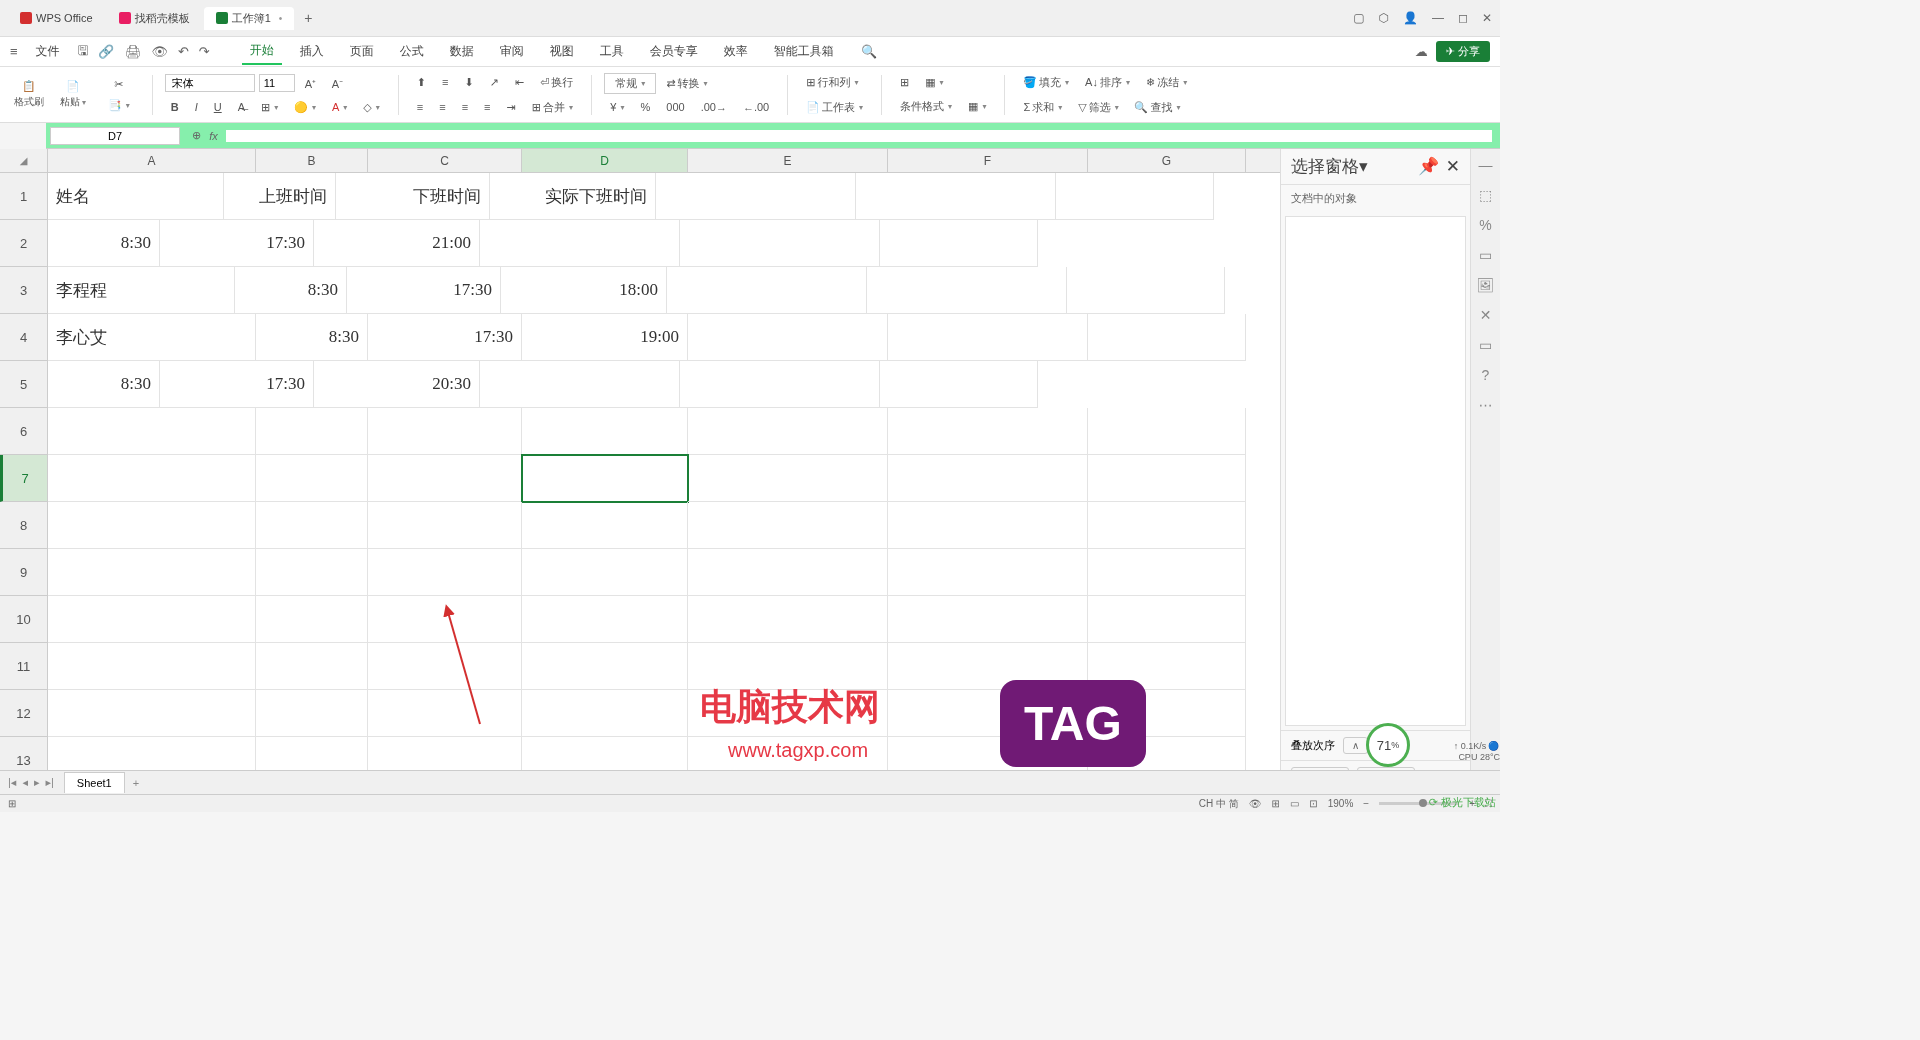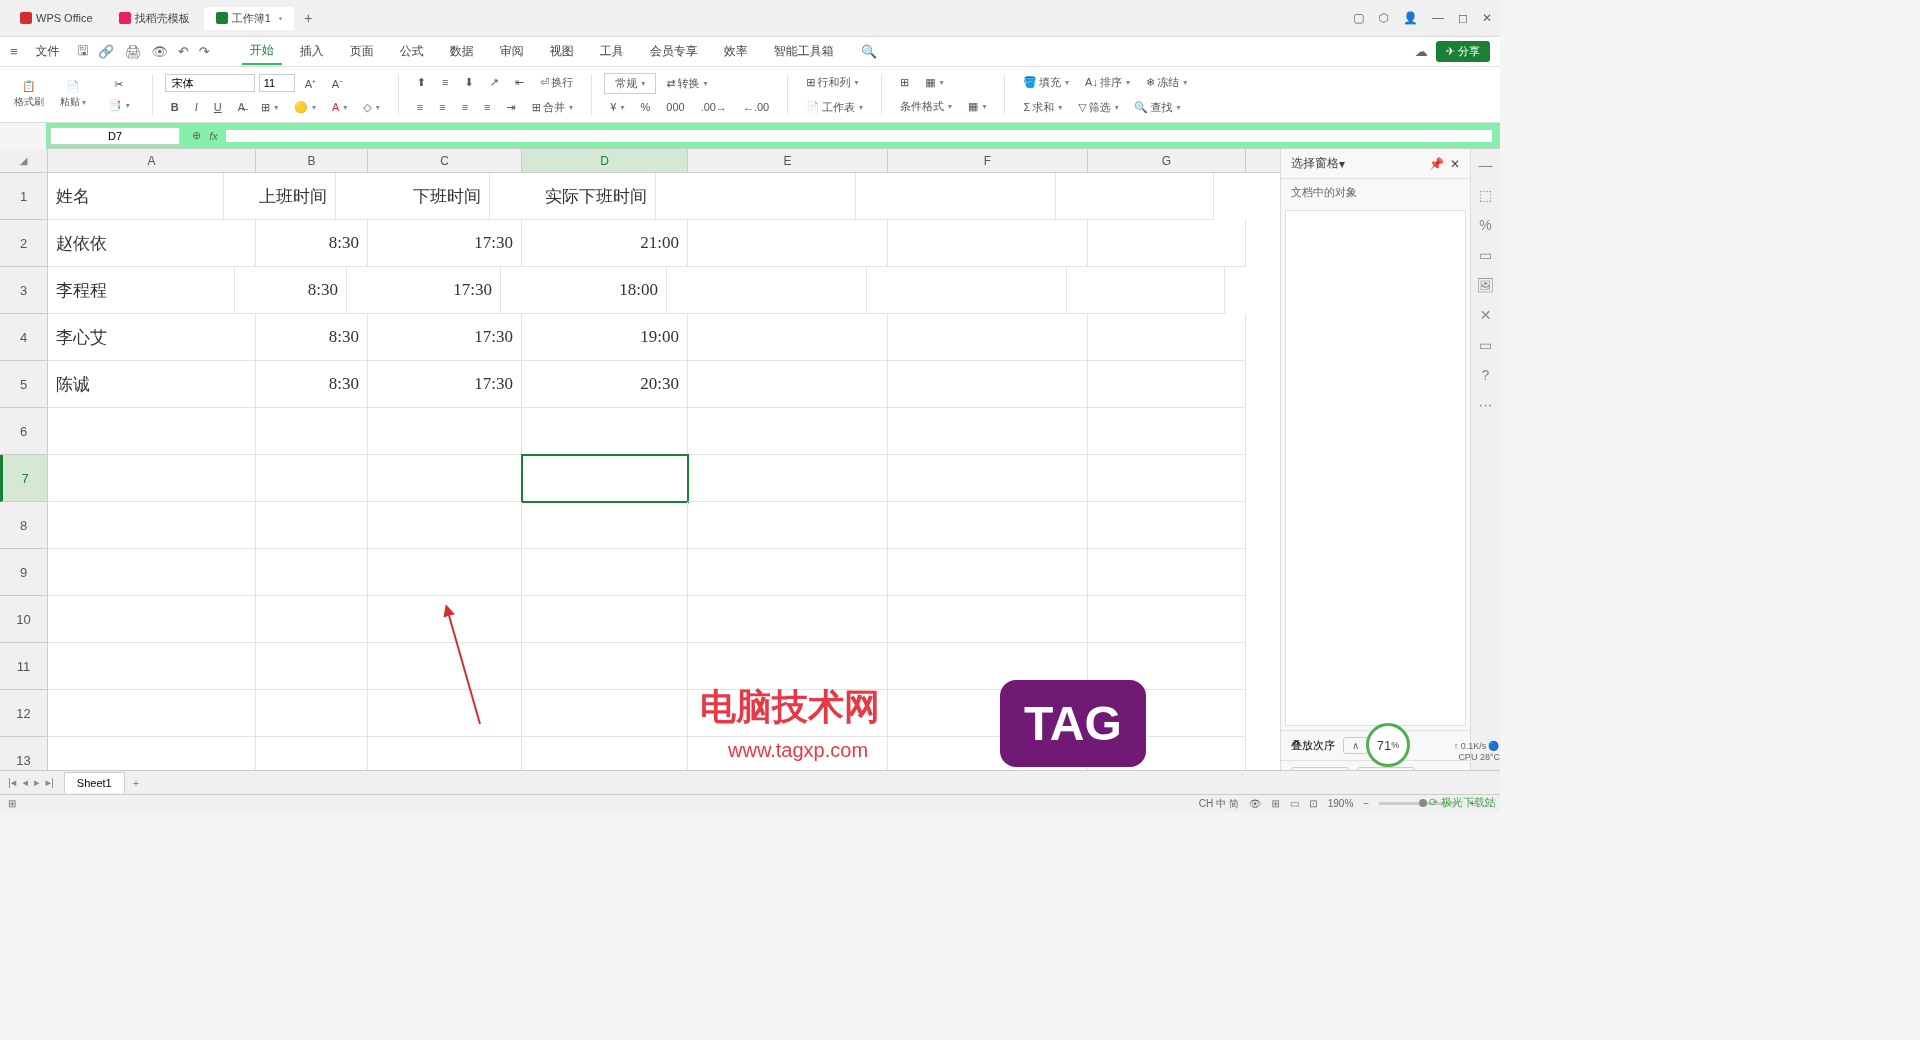--- a/index.html
+++ b/index.html
@@ -56,21 +56,21 @@
 .row-headers { position: absolute; top: 24px; left: 0; width: 48px; bottom: 0; background: #f0f0f0; border-right: 1px solid #ccc; }
 .row-header { height: 47px; border-bottom: 1px solid #ccc; display: flex; align-items: center; justify-content: center; font-size: 13px; color: #555; }
 .row-header.selected { background: #d4e8d4; color: #1a7f37; border-left: 3px solid #1a7f37; }
 .cells { position: absolute; top: 24px; left: 48px; right: 0; bottom: 0; }
 .cell-row { display: flex; height: 47px; }
 .cell { border-right: 1px solid #e3e3e3; border-bottom: 1px solid #e3e3e3; padding: 0 8px; display: flex; align-items: center; font-size: 17px; color: #333; font-family: "SimSun", serif; }
 .cell.right { justify-content: flex-end; }
 .cell.selected { outline: 2px solid #1a7f37; outline-offset: -1px; }
 
 
-.panel-header { padding: 6px 10px; font-size: 12px; color: #444; display: flex; align-items: center; justify-content: space-between; border-bottom: 1px solid #e0e0e0; }
+.panel-header { padding: 6px 10px; font-size: 17px; color: #444; display: flex; align-items: center; justify-content: space-between; border-bottom: 1px solid #e0e0e0; }
 .panel-sub { padding: 6px 10px; font-size: 11px; color: #666; }
 .panel-body { flex: 1; background: #fff; margin: 4px; border: 1px solid #e0e0e0; }
 .panel-footer { padding: 6px 10px; font-size: 11px; display: flex; gap: 8px; align-items: center; border-top: 1px solid #e0e0e0; }
 .panel-btn { padding: 2px 8px; border: 1px solid #ccc; border-radius: 3px; font-size: 10px; color: #666; cursor: pointer; }
 
 
 .sheet-tabs { position: absolute; bottom: 18px; left: 0; right: 0; height: 24px; background: #f0f0f0; display: flex; align-items: center; padding: 0 8px; border-top: 1px solid #ccc; font-size: 11px; }
 .sheet-nav { display: flex; gap: 6px; color: #888; margin-right: 10px; }
 .sheet-nav span { cursor: pointer; }
 .sheet-tab { padding: 4px 12px; background: #fff; border: 1px solid #ccc; border-bottom: none; cursor: pointer; }
@@ -306,21 +306,20 @@
         <div class="cell-row">
           <div class="cell" style="width: 176px;">姓名</div>
           <div class="cell right" style="width: 112px;">上班时间</div>
           <div class="cell right" style="width: 154px;">下班时间</div>
           <div class="cell right" style="width: 166px;">实际下班时间</div>
           <div class="cell" style="width: 200px;"></div>
           <div class="cell" style="width: 200px;"></div>
           <div class="cell" style="width: 158px;"></div>
         </div>
         <div class="cell-row">
-          <div class="cell" style="width: 208px;">赵依依</div>
           <div class="cell right" style="width: 112px;">8:30</div>
           <div class="cell right" style="width: 154px;">17:30</div>
           <div class="cell right" style="width: 166px;">21:00</div>
           <div class="cell" style="width: 200px;"></div>
           <div class="cell" style="width: 200px;"></div>
           <div class="cell" style="width: 158px;"></div>
         </div>
         <div class="cell-row">
           <div class="cell" style="width: 187px;">李程程</div>
           <div class="cell right" style="width: 112px;">8:30</div>
@@ -333,21 +332,20 @@
         <div class="cell-row">
           <div class="cell" style="width: 208px;">李心艾</div>
           <div class="cell right" style="width: 112px;">8:30</div>
           <div class="cell right" style="width: 154px;">17:30</div>
           <div class="cell right" style="width: 166px;">19:00</div>
           <div class="cell" style="width: 200px;"></div>
           <div class="cell" style="width: 200px;"></div>
           <div class="cell" style="width: 158px;"></div>
         </div>
         <div class="cell-row">
-          <div class="cell" style="width: 208px;">陈诚</div>
           <div class="cell right" style="width: 112px;">8:30</div>
           <div class="cell right" style="width: 154px;">17:30</div>
           <div class="cell right" style="width: 166px;">20:30</div>
           <div class="cell" style="width: 200px;"></div>
           <div class="cell" style="width: 200px;"></div>
           <div class="cell" style="width: 158px;"></div>
         </div>
         <div class="cell-row">
           <div class="cell" style="width: 208px;"></div>
           <div class="cell" style="width: 112px;"></div>

